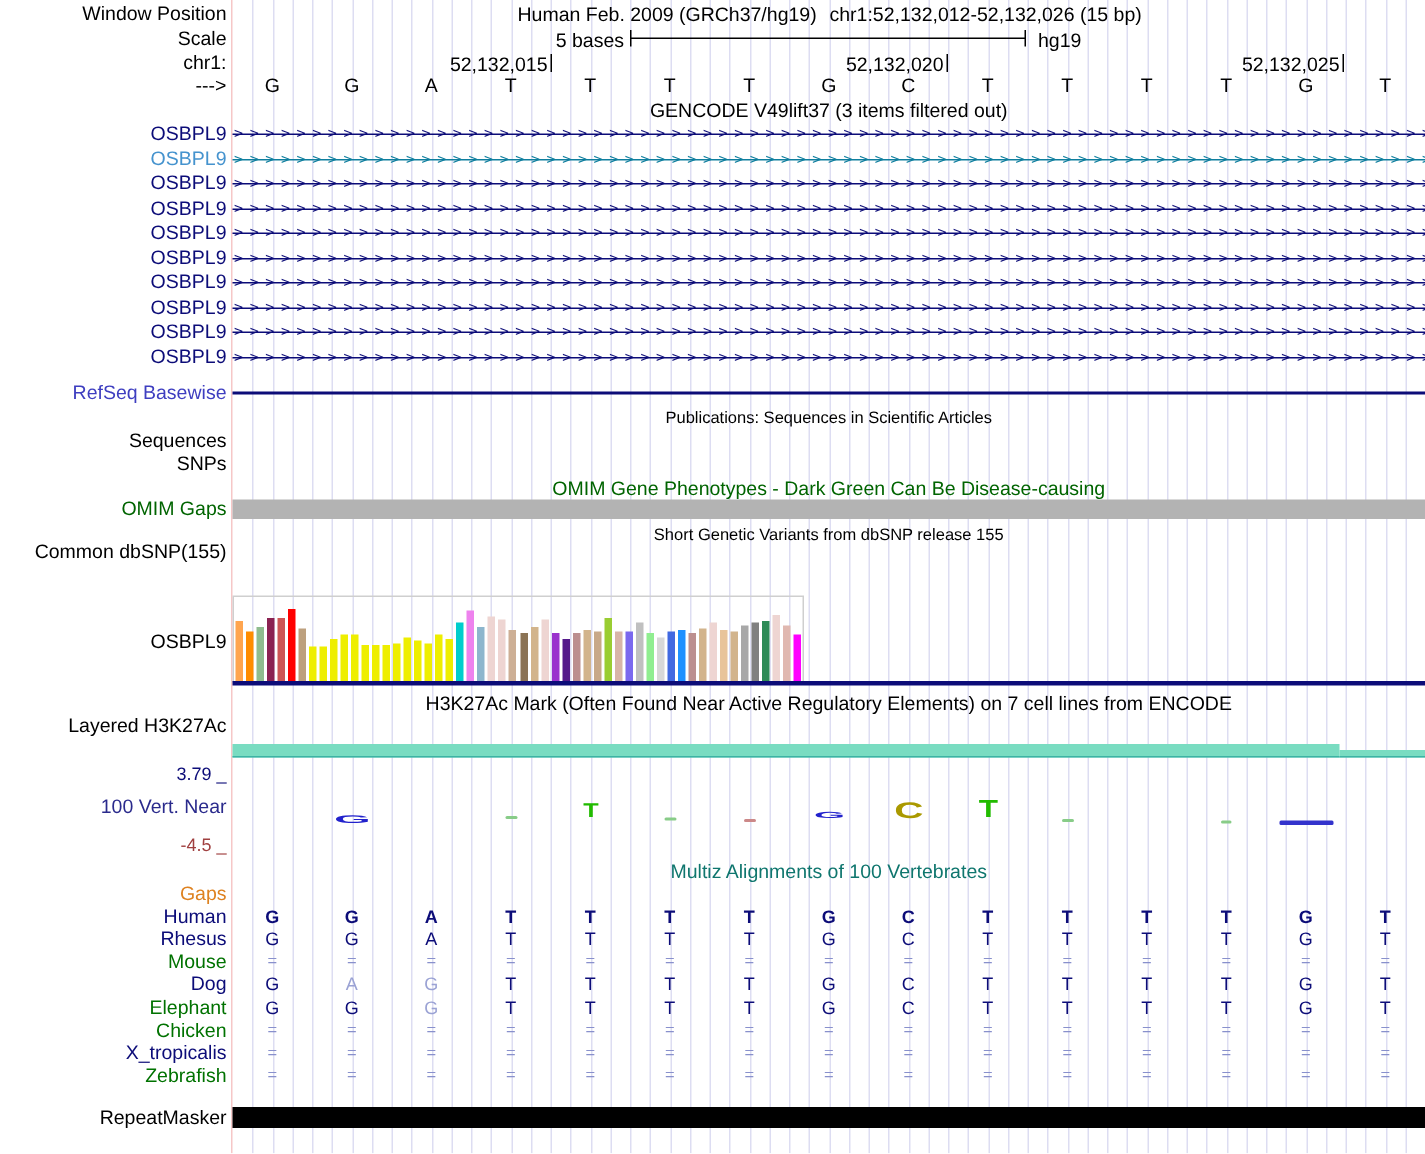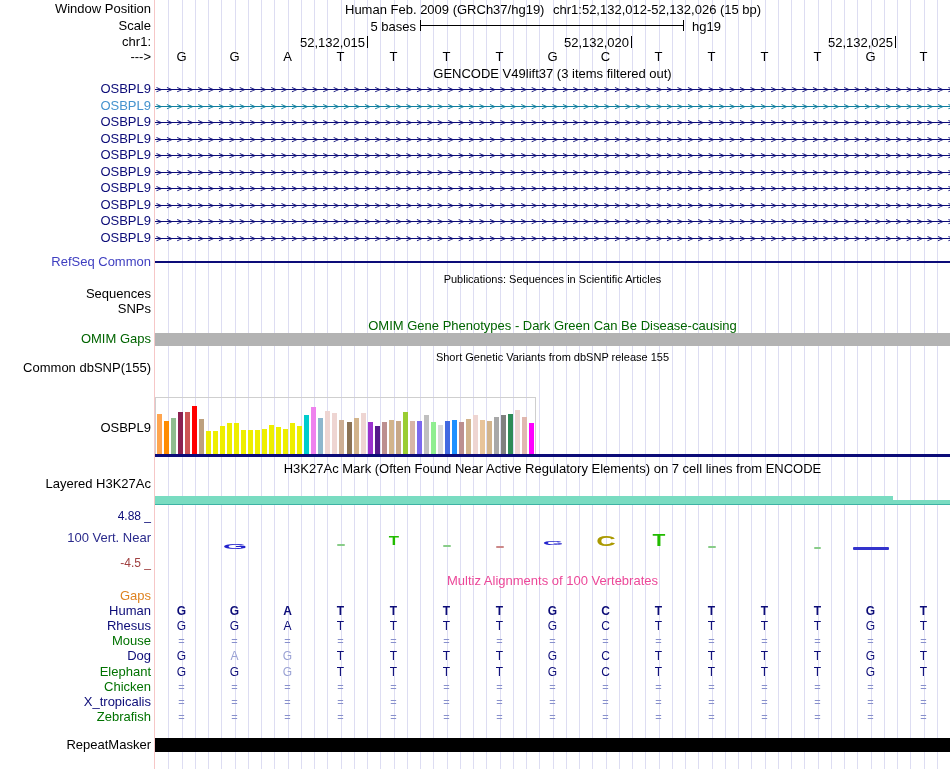--- a/index.html
+++ b/index.html
@@ -183,21 +183,21 @@
         <div class="gene-line" style="background: rgb(12, 12, 120);"></div>
         <div class="gene-arrows" style="color: rgb(12, 12, 120);">&gt;&gt;&gt;&gt;&gt;&gt;&gt;&gt;&gt;&gt;&gt;&gt;&gt;&gt;&gt;&gt;&gt;&gt;&gt;&gt;&gt;&gt;&gt;&gt;&gt;&gt;&gt;&gt;&gt;&gt;&gt;&gt;&gt;&gt;&gt;&gt;&gt;&gt;&gt;&gt;&gt;&gt;&gt;&gt;&gt;&gt;&gt;&gt;&gt;&gt;&gt;&gt;&gt;&gt;&gt;&gt;&gt;&gt;&gt;&gt;&gt;&gt;&gt;&gt;&gt;&gt;&gt;&gt;&gt;&gt;&gt;&gt;&gt;&gt;&gt;&gt;&gt;&gt;</div>
       </div>
       <div class="llabel" style="top: 230.95px; color: rgb(12, 12, 120);">OSBPL9</div>
       <div class="gene-row" style="top: 230.95px;">
         <div class="gene-line" style="background: rgb(12, 12, 120);"></div>
         <div class="gene-arrows" style="color: rgb(12, 12, 120);">&gt;&gt;&gt;&gt;&gt;&gt;&gt;&gt;&gt;&gt;&gt;&gt;&gt;&gt;&gt;&gt;&gt;&gt;&gt;&gt;&gt;&gt;&gt;&gt;&gt;&gt;&gt;&gt;&gt;&gt;&gt;&gt;&gt;&gt;&gt;&gt;&gt;&gt;&gt;&gt;&gt;&gt;&gt;&gt;&gt;&gt;&gt;&gt;&gt;&gt;&gt;&gt;&gt;&gt;&gt;&gt;&gt;&gt;&gt;&gt;&gt;&gt;&gt;&gt;&gt;&gt;&gt;&gt;&gt;&gt;&gt;&gt;&gt;&gt;&gt;&gt;&gt;&gt;</div>
       </div>
     </div>
 
-  <div class="llabel" style="top:255px;color:#3E3EC0">RefSeq Common</div>
+  <div class="llabel" style="top:255px;color:#3E3EC0">RefSeq Basewise</div>
   <div class="track-line" style="top:261px;height:2px;background:#0C0C78"></div>
 
   <div class="title t11" style="top:273px">Publications: Sequences in Scientific Articles</div>
   <div class="llabel" style="top:287px">Sequences</div>
   <div class="llabel" style="top:302px">SNPs</div>
 
   <div class="title t13" style="top:319px;color:#006400">OMIM Gene Phenotypes - Dark Green Can Be Disease-causing</div>
   <div class="llabel" style="top:332px;color:#006400">OMIM Gaps</div>
   <div class="track-line" style="top:333px;height:13px;background:#B3B3B3"></div>
 
@@ -261,38 +261,38 @@
       <div class="gtex-bar" style="left: 365.963px; height: 37px; background: rgb(224, 184, 176);"></div>
       <div class="gtex-bar" style="left: 372.981px; height: 31px; background: rgb(255, 0, 255);"></div>
     </div>
   <div class="track-line" style="top:454px;height:3px;background:#0C0C78"></div>
 
   <div class="title t13" style="top:462px">H3K27Ac Mark (Often Found Near Active Regulatory Elements) on 7 cell lines from ENCODE</div>
   <div class="llabel" style="top:477px">Layered H3K27Ac</div>
   <div class="abs" style="left:155px;top:496px;width:738px;height:8px;background:#79DCC1;border-bottom:1px solid #3DB3A4"></div>
   <div class="abs" style="left:893px;top:500px;width:57px;height:4px;background:#79DCC1;border-bottom:1px solid #3DB3A4"></div>
 
-  <div class="llabel t12" style="top:509px;color:#0C0C78">4.88 _</div>
+  <div class="llabel t12" style="top:509px;color:#0C0C78">3.79 _</div>
   <div class="llabel" style="top:531px;color:#2A2A8C">100 Vert. Near</div>
   <div class="llabel t12" style="top:556px;color:#A04040">-4.5 _</div>
   <div id="cons-glyphs">
       <div class="cons-letter" style="left: 234.5px; top: 539px; font-size: 15px; color: rgb(34, 34, 204); transform: translateX(-50%) scale(2.1, 0.5);">G</div>
       <div class="cons-dash" style="left: 336.5px; top: 544px; width: 8px; height: 2px; background: rgb(136, 204, 136);"></div>
       <div class="cons-letter" style="left: 393.5px; top: 533px; font-size: 14px; color: rgb(34, 187, 0); transform: translateX(-50%) scale(1.2, 0.95);">T</div>
       <div class="cons-dash" style="left: 442.5px; top: 545px; width: 8px; height: 2px; background: rgb(136, 204, 136);"></div>
       <div class="cons-dash" style="left: 495.5px; top: 546px; width: 8px; height: 2px; background: rgb(204, 136, 136);"></div>
       <div class="cons-letter" style="left: 552.5px; top: 536px; font-size: 14px; color: rgb(34, 34, 204); transform: translateX(-50%) scale(1.9, 0.42);">G</div>
       <div class="cons-letter" style="left: 605.5px; top: 533px; font-size: 15px; color: rgb(170, 153, 0); transform: translateX(-50%) scale(1.8, 1);">C</div>
       <div class="cons-letter" style="left: 658.5px; top: 532px; font-size: 15px; color: rgb(34, 187, 0); transform: translateX(-50%) scale(1.4, 1.1);">T</div>
       <div class="cons-dash" style="left: 707.5px; top: 546px; width: 8px; height: 2px; background: rgb(136, 204, 136);"></div>
       <div class="cons-dash" style="left: 814px; top: 547px; width: 7px; height: 2px; background: rgb(136, 204, 136);"></div>
       <div class="cons-dash" style="left: 852.5px; top: 547px; width: 36px; height: 3px; background: rgb(51, 51, 204);"></div>
     </div>
 
-  <div class="title t13" style="top:574px;color:#ec4899">Multiz Alignments of 100 Vertebrates</div>
+  <div class="title t13" style="top:574px;color:#0f766e">Multiz Alignments of 100 Vertebrates</div>
   <div id="multiz-rows">
       <div class="llabel" style="top: 589px; color: rgb(222, 130, 32);">Gaps</div>
       <div class="llabel" style="top: 604.1px; color: rgb(12, 12, 120);">Human</div>
       <div class="mz-cell" style="left: 181.5px; top: 605.1px; color: rgb(12, 12, 120); font-weight: bold;">G</div>
       <div class="mz-cell" style="left: 234.5px; top: 605.1px; color: rgb(12, 12, 120); font-weight: bold;">G</div>
       <div class="mz-cell" style="left: 287.5px; top: 605.1px; color: rgb(12, 12, 120); font-weight: bold;">A</div>
       <div class="mz-cell" style="left: 340.5px; top: 605.1px; color: rgb(12, 12, 120); font-weight: bold;">T</div>
       <div class="mz-cell" style="left: 393.5px; top: 605.1px; color: rgb(12, 12, 120); font-weight: bold;">T</div>
       <div class="mz-cell" style="left: 446.5px; top: 605.1px; color: rgb(12, 12, 120); font-weight: bold;">T</div>
       <div class="mz-cell" style="left: 499.5px; top: 605.1px; color: rgb(12, 12, 120); font-weight: bold;">T</div>

